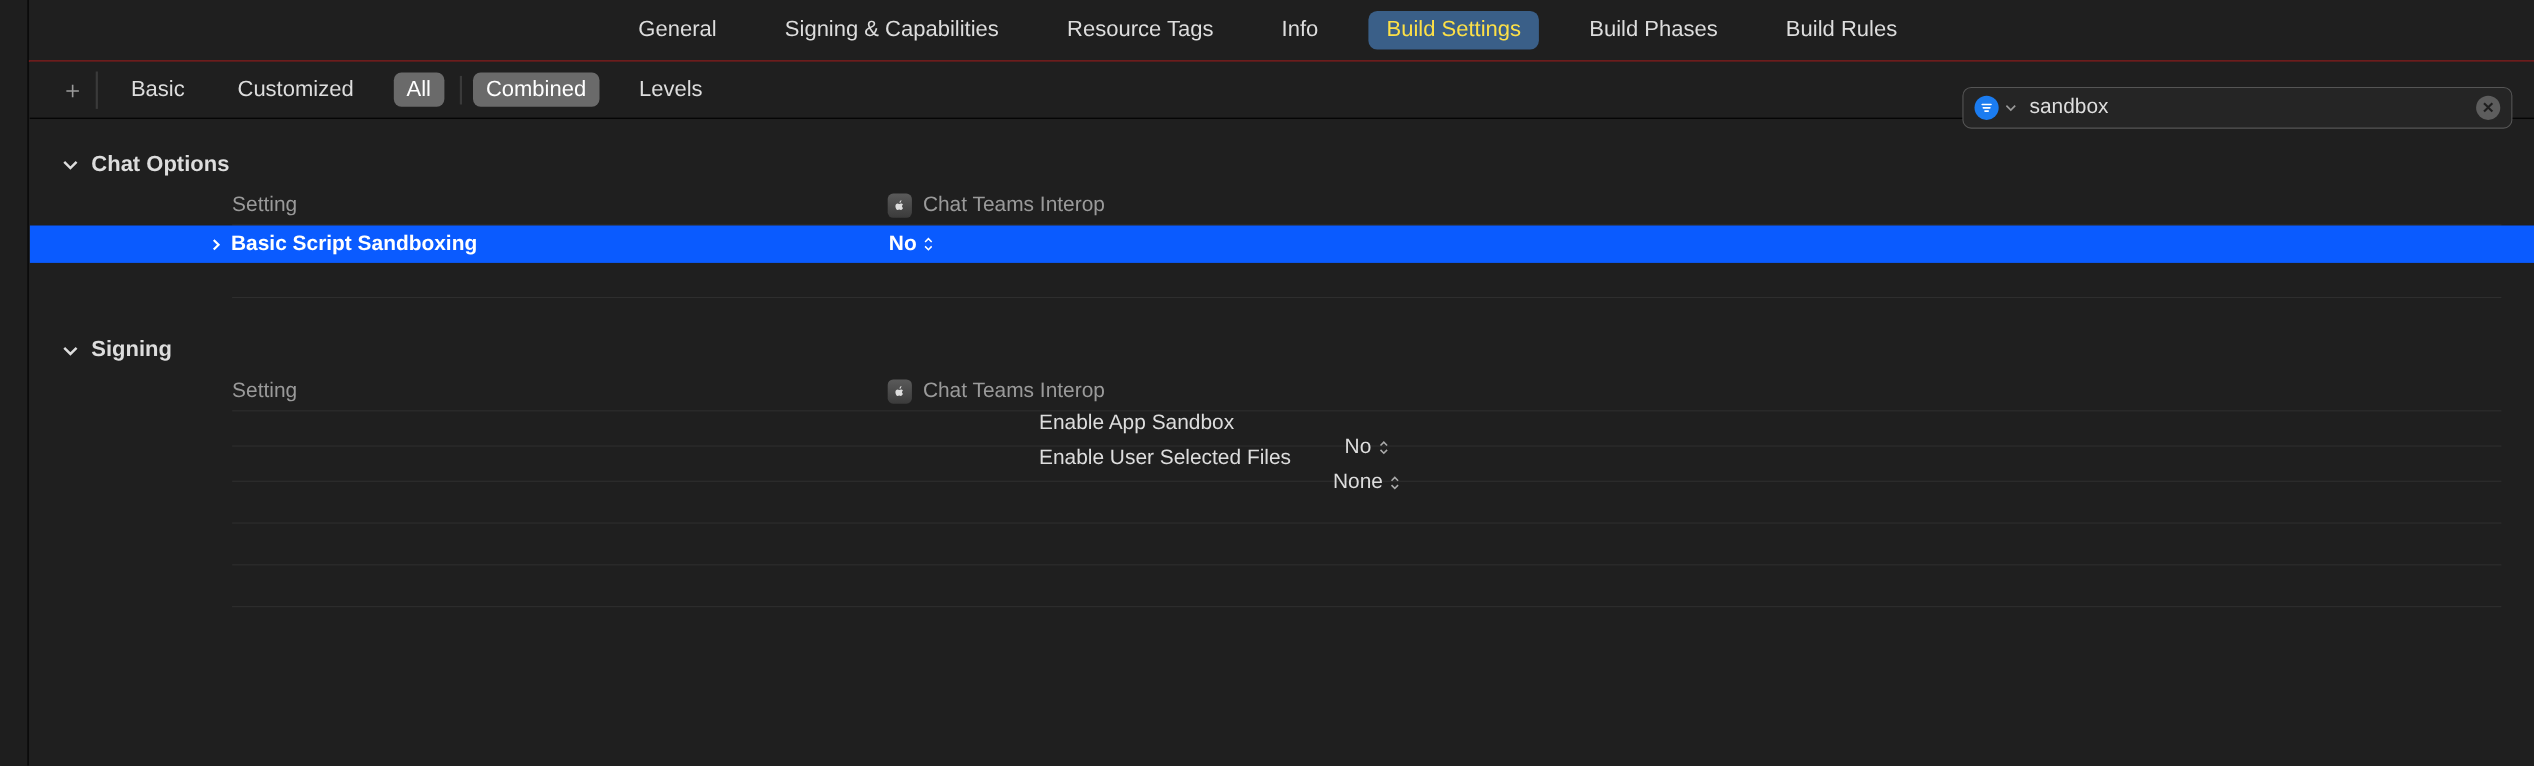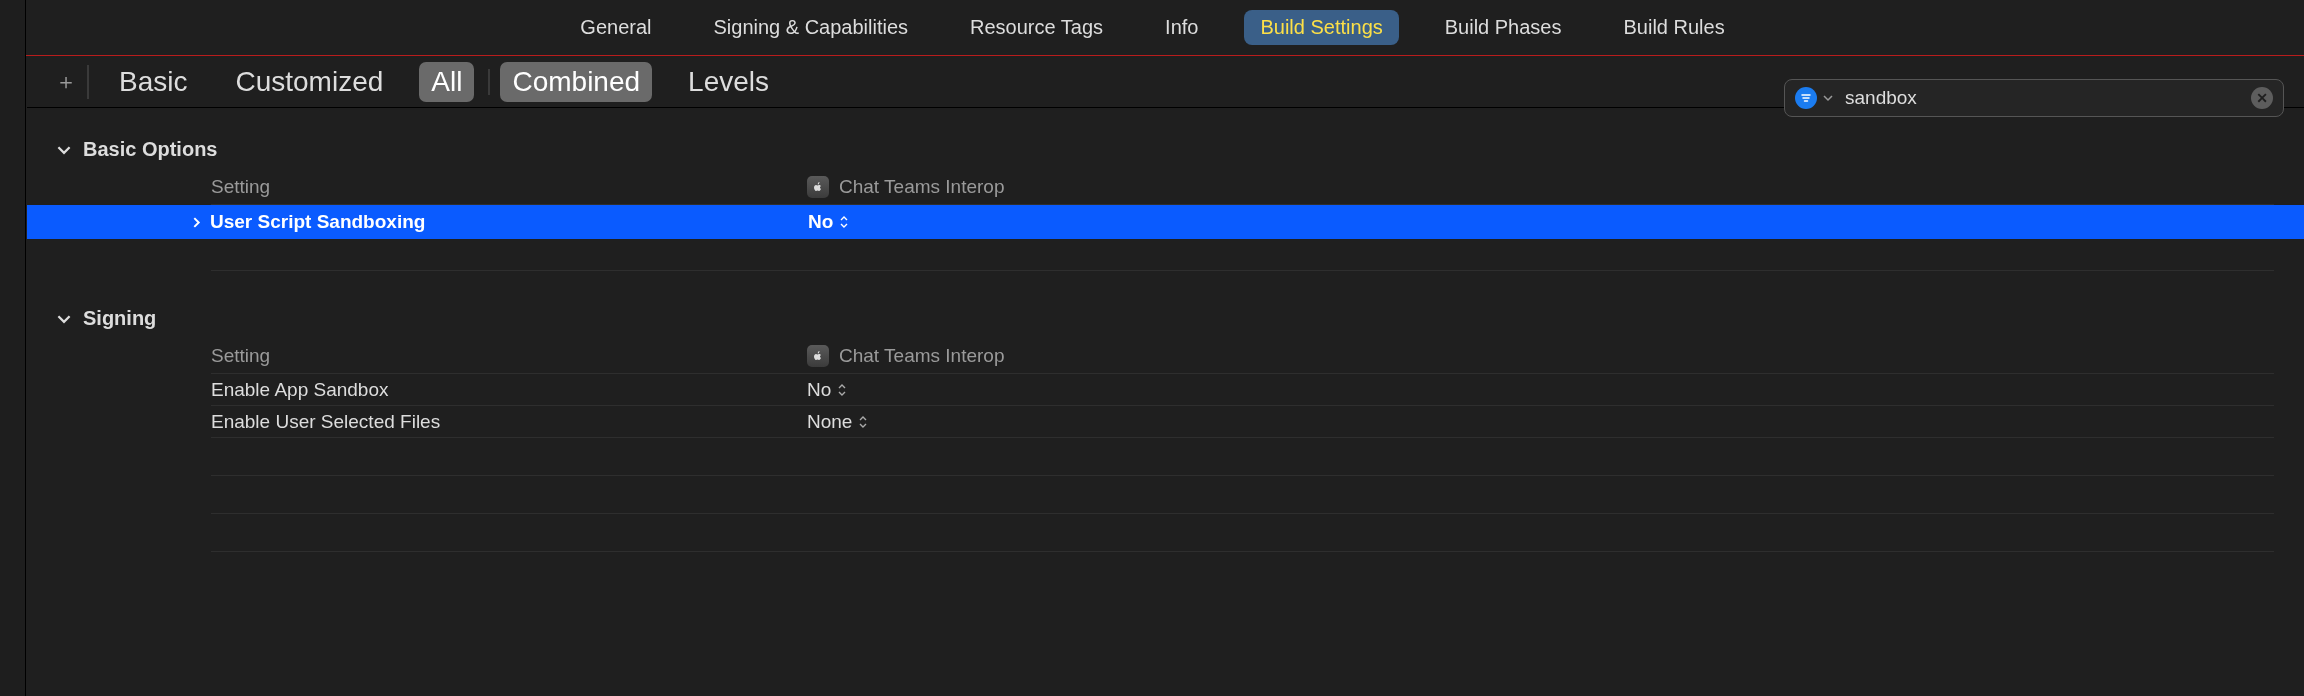--- a/index.html
+++ b/index.html
@@ -77,21 +77,21 @@
     display:flex;
     align-items:center;
     justify-content:center;
     color: var(--text-dim);
     font-size:22px;
     border-right:2px solid var(--line);
     margin-right: 18px;
   }
   .filter-group1 { display:flex; align-items:center; gap: 24px; }
   .filter-link {
-    font-size:28px;
+    font-size:20px;
     padding:4px 12px;
     border-radius:7px;
     color: var(--text);
   }
   .filter-link.seg-sel {
     background: var(--seg-sel-bg);
     color:#ffffff;
   }
   .sep-vert { width:2px; height:26px; background: var(--line); margin:0 10px 0 14px; }
   .spacer { flex:1; }
@@ -173,20 +173,21 @@
     display:flex;align-items:center;justify-content:center;
     color:#ddd;
     font-size:13px;
   }
   .setting-row {
     display:flex;
     align-items:center;
     height:32px;
     margin-left:154px;
     border-bottom:1px solid var(--row-line);
+    flex-direction:column;
   }
   .setting-row.empty { margin-left:154px; }
   .setting-row .name {
     width:596px;
     padding-left:0;
     font-size:19px;
     color:var(--text);
   }
   .setting-row .value {
     font-size:19px;
@@ -274,21 +275,21 @@
   </div>
 
   <div class="content">
 
     <div class="section-title">
       <span class="chev">
         <svg width="14" height="14" viewBox="0 0 10 10">
             <path d="M1 3 L5 7 L9 3" stroke="#ddd" stroke-width="1.6" fill="none"></path>
           </svg>
       </span>
-      <span>Basic Options</span>
+      <span>Chat Options</span>
     </div>
 
     <div class="cols-header">
       <div class="col-setting">Setting</div>
       <div class="col-target">
         <span class="app-icon">
           <svg width="12" height="12" viewBox="0 0 24 24">
               <path fill="#ddd" d="M16 13c0-2 2-3 2-3-1-1-2-2-4-2-1 0-2 1-3 1s-2-1-3-1c-2 0-4 2-4 5 0 3 2 7 4 7 1 0 2-1 3-1s2 1 3 1c2 0 4-4 4-4-2-1-2-3-2-3zM14 5c1-1 1-2 1-3-1 0-2 1-3 2 0 1-1 2 0 3 1 0 2-1 2-2z"></path>
             </svg>
         </span>
@@ -296,21 +297,21 @@
       </div>
     </div>
 
     <div class="sel-row">
       <div class="indent-pad"></div>
       <div class="disclosure">
         <svg width="11" height="11" viewBox="0 0 10 10">
             <path d="M3 1 L7 5 L3 9" stroke="#fff" stroke-width="1.8" fill="none"></path>
           </svg>
       </div>
-      <div class="name">User Script Sandboxing</div>
+      <div class="name">Basic Script Sandboxing</div>
       <div class="value">
         <span>No</span>
         <span>
           <svg width="10" height="14" viewBox="0 0 10 14">
               <path d="M2 5 L5 2 L8 5 M2 9 L5 12 L8 9" stroke="#fff" stroke-width="1.4" fill="none"></path>
             </svg>
         </span>
       </div>
     </div>
 

